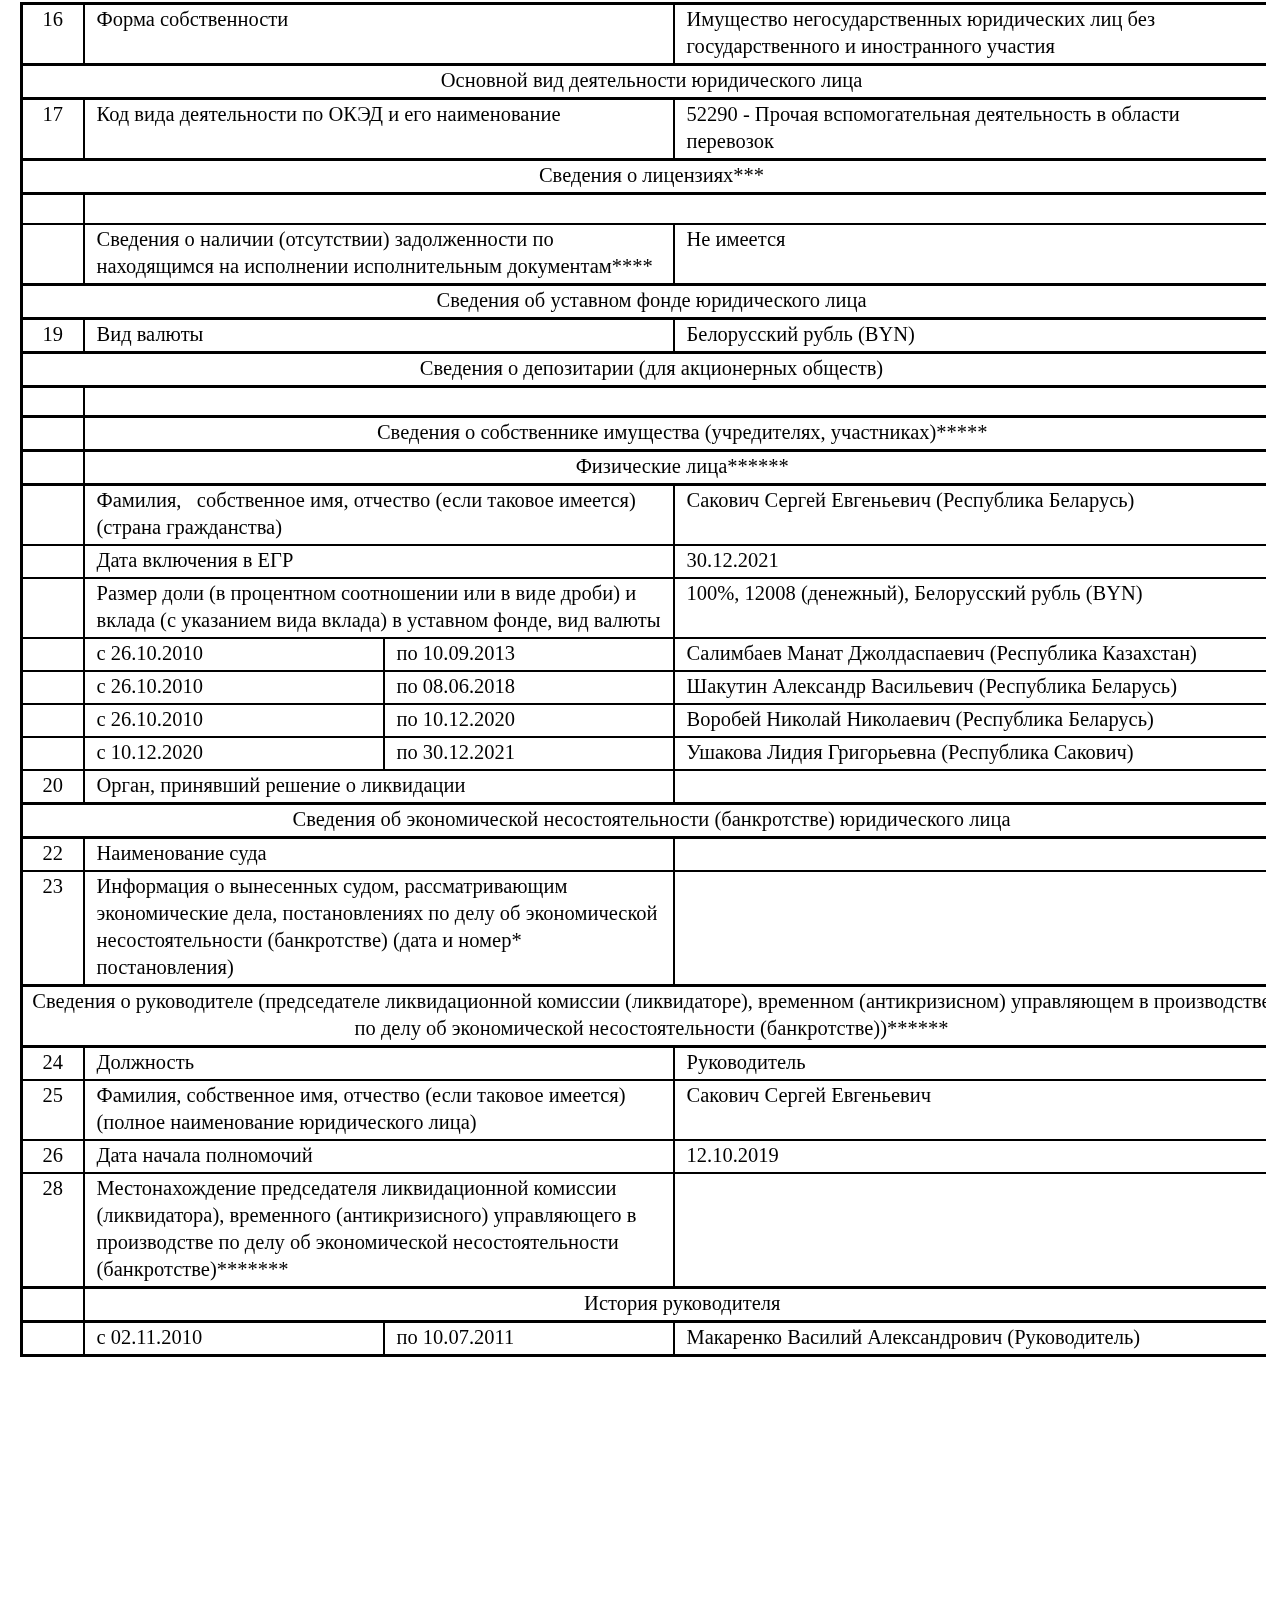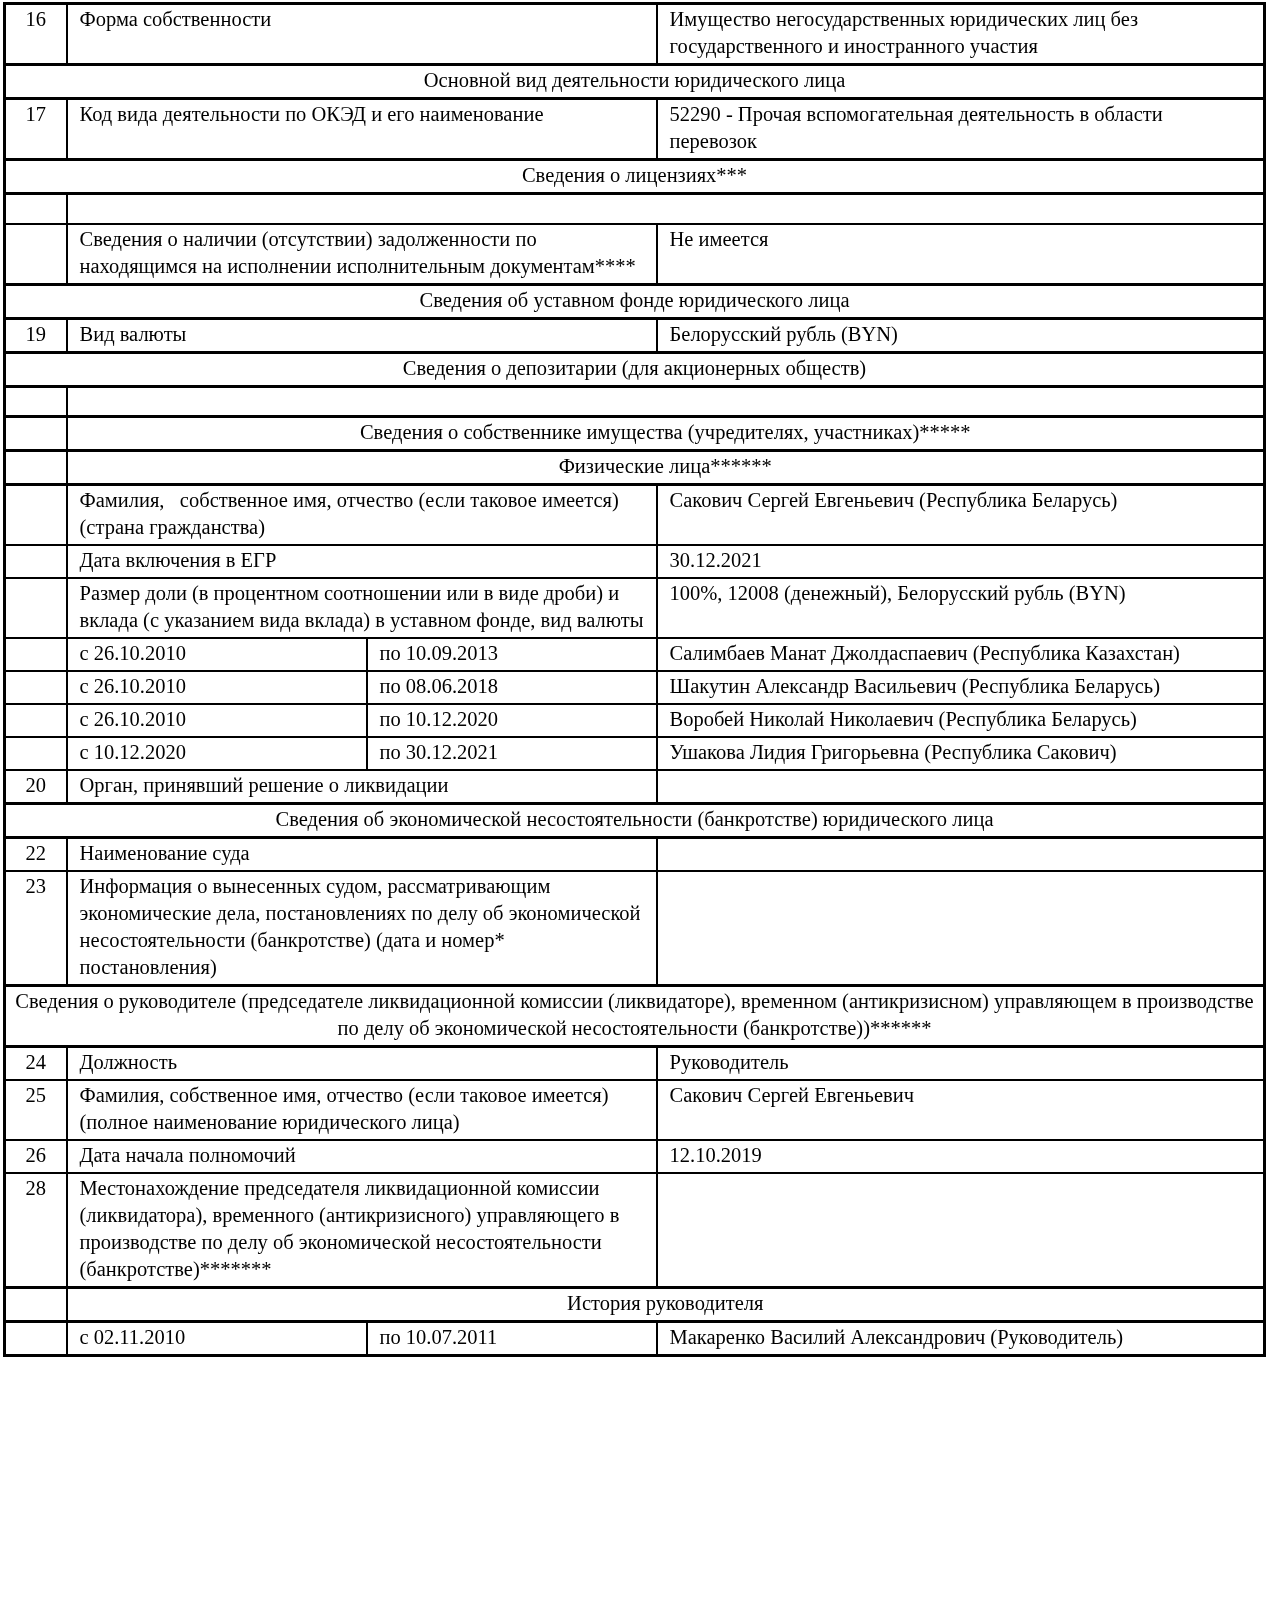--- a/index.html
+++ b/index.html
@@ -5,21 +5,21 @@
   html, body { margin: 0; padding: 0; }
   body {
     width: 1266px;
     height: 1600px;
     overflow: hidden;
     background: #ffffff;
     color: #000000;
     font-family: "Liberation Serif", "DejaVu Serif", serif;
     font-size: 20.5px;
   }
-  .doc { padding: 2px 3px 0 3px; }
+  .doc { padding: 2px 3px 0 20px; }
   table.registry {
     border-collapse: collapse;
     table-layout: fixed;
     width: 1260px;
     border: 3px solid #000;
   }
   td {
     border: 2px solid #000;
     vertical-align: top;
     padding: 1px 10px 3px 12px;

